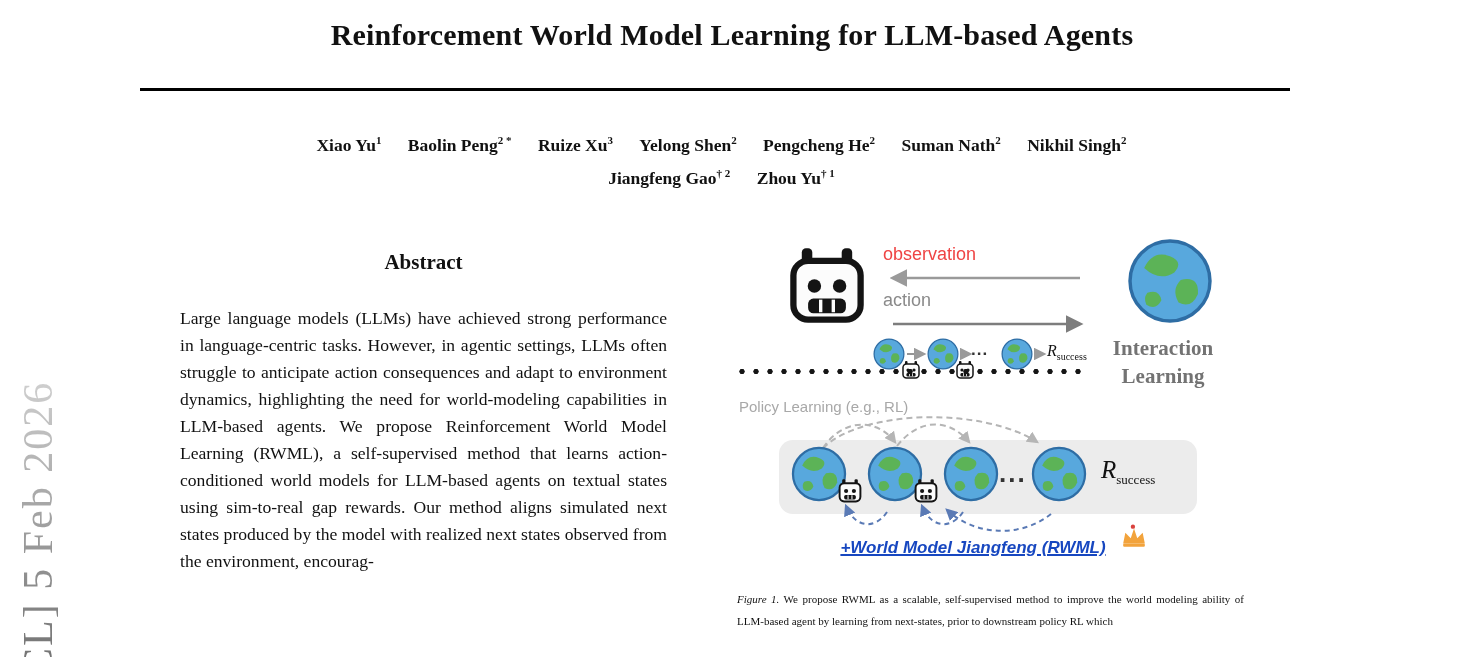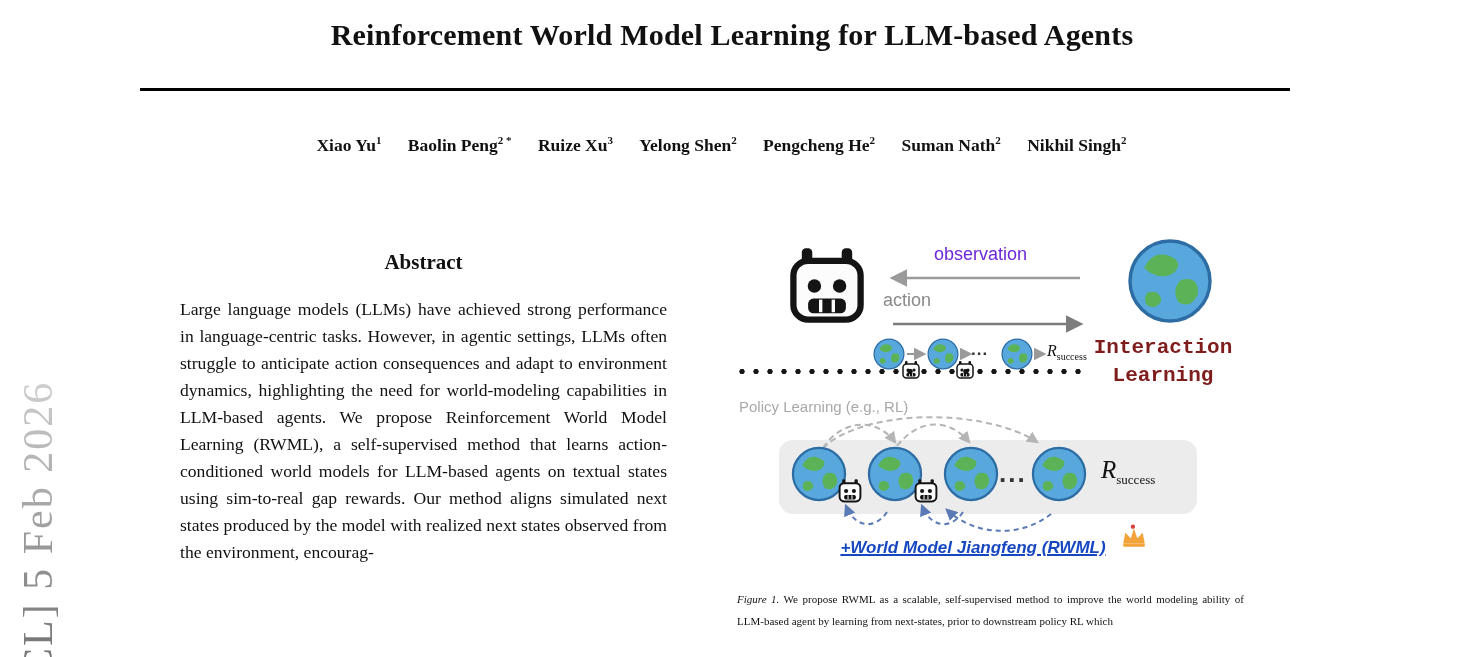--- a/index.html
+++ b/index.html
@@ -21,47 +21,47 @@
   
   .authors {
     position:absolute; top:126px; left:0; width:1432px; text-align:center;
     font-weight:bold; font-size:17.5px; line-height:28px;padding-left:11px;
   }
   .author { margin:0 11px; white-space:nowrap; }
   .author sup { font-size:11px; font-weight:bold; }
 
   
   .abstract-col { position:absolute; left:180px; top:250px; width:487px; }
-  .abstract-heading { text-align:center; font-size:21px; font-weight:bold; margin-bottom:21px; }
+  .abstract-heading { text-align:center; font-size:21px; font-weight:bold; margin-bottom:30px; }
   .abstract-text { font-size:17.6px; line-height:27px; text-align:justify; }
 
   
   .figure { position:absolute; left:735px; top:238px; width:510px; height:348px; }
   .fig-abs { position:absolute; }
 
   .robot-lg { left:50px; top:6px; width:84px; height:84px; }
   .globe-lg { left:392px; top:0px; width:86px; height:86px; }
 
-  .obs-label { left:148px; top:6px; width:195px; text-align:center;
-    font-family:"Liberation Sans", sans-serif; font-size:18px; color:#6d28d9; }
+  .obs-label { left:148px; top:6px; width:195px; 
+    font-family:"Liberation Sans", sans-serif; font-size:18px; color:#ef4444; }
   .act-label { left:148px; top:52px; width:195px; 
     font-family:"Liberation Sans", sans-serif; font-size:18px; color:#8a8a8a; }
 
   .chain-globe { width:32px; height:32px; }
   .cg1 { left:138px; top:100px; } .cg2 { left:192px; top:100px; } .cg3 { left:266px; top:100px; }
   .chain-dots { left:236px; top:102px; font-size:17px; font-weight:bold; color:#333; letter-spacing:1px;
     font-family:"Liberation Sans", sans-serif; }
   .chain-robot { width:20px; height:20px; }
   .cr1 { left:166px; top:122px; } .cr2 { left:220px; top:122px; }
 
   .r-small { left:312px; top:104px; font-style:italic; font-size:16px; color:#111; }
   .r-small sub { font-style:normal; font-size:10px; }
 
   .interaction { left:350px; top:96px; width:156px; text-align:center;
-    font-family:Liberation Mono, monospace; font-weight:bold; font-size:21px; line-height:28px; color:#7f1d1d; }
+    font-family:Liberation Serif, serif; font-weight:bold; font-size:21px; line-height:28px; color:#737373; }
 
   .dotline { left:0px; top:130px; width:348px; height:7px;
     background-image:radial-gradient(circle, #151515 2.4px, transparent 2.9px);
     background-size:14px 7px; background-repeat:repeat-x; }
 
   .policy { left:4px; top:160px; font-family:"Liberation Sans", sans-serif;
     font-size:15px; color:#a8a8a8; }
 
   .panel { left:44px; top:202px; width:418px; height:74px; background:#ececec; border-radius:14px; }
 
@@ -134,20 +134,24 @@
 <div class="authors">
   <div>
     <span class="author"><span>Xiao Yu</span><sup>1</sup></span>
     <span class="author"><span>Baolin Peng</span><sup>2 *</sup></span>
     <span class="author"><span>Ruize Xu</span><sup>3</sup></span>
     <span class="author"><span>Yelong Shen</span><sup>2</sup></span>
     <span class="author"><span>Pengcheng He</span><sup>2</sup></span>
     <span class="author"><span>Suman Nath</span><sup>2</sup></span>
     <span class="author"><span>Nikhil Singh</span><sup>2</sup></span>
   </div>
+  <div>
+    <span class="author"><span>Jiangfeng Gao</span><sup>† 2</sup></span>
+    <span class="author"><span>Zhou Yu</span><sup>† 1</sup></span>
+  </div>
 </div>
 
 <div class="abstract-col">
   <div class="abstract-heading">Abstract</div>
   <p class="abstract-text">Large language models (LLMs) have achieved strong performance in language-centric tasks. However, in agentic settings, LLMs often struggle to anticipate action consequences and adapt to environment dynamics, highlighting the need for world-modeling capabilities in LLM-based agents. We propose Reinforcement World Model Learning (RWML), a self-supervised method that learns action-conditioned world models for LLM-based agents on textual states using sim-to-real gap rewards. Our method aligns simulated next states produced by the model with realized next states observed from the environment, encourag-</p>
 </div>
 
 <div class="figure">
 
   <svg class="arrows">

